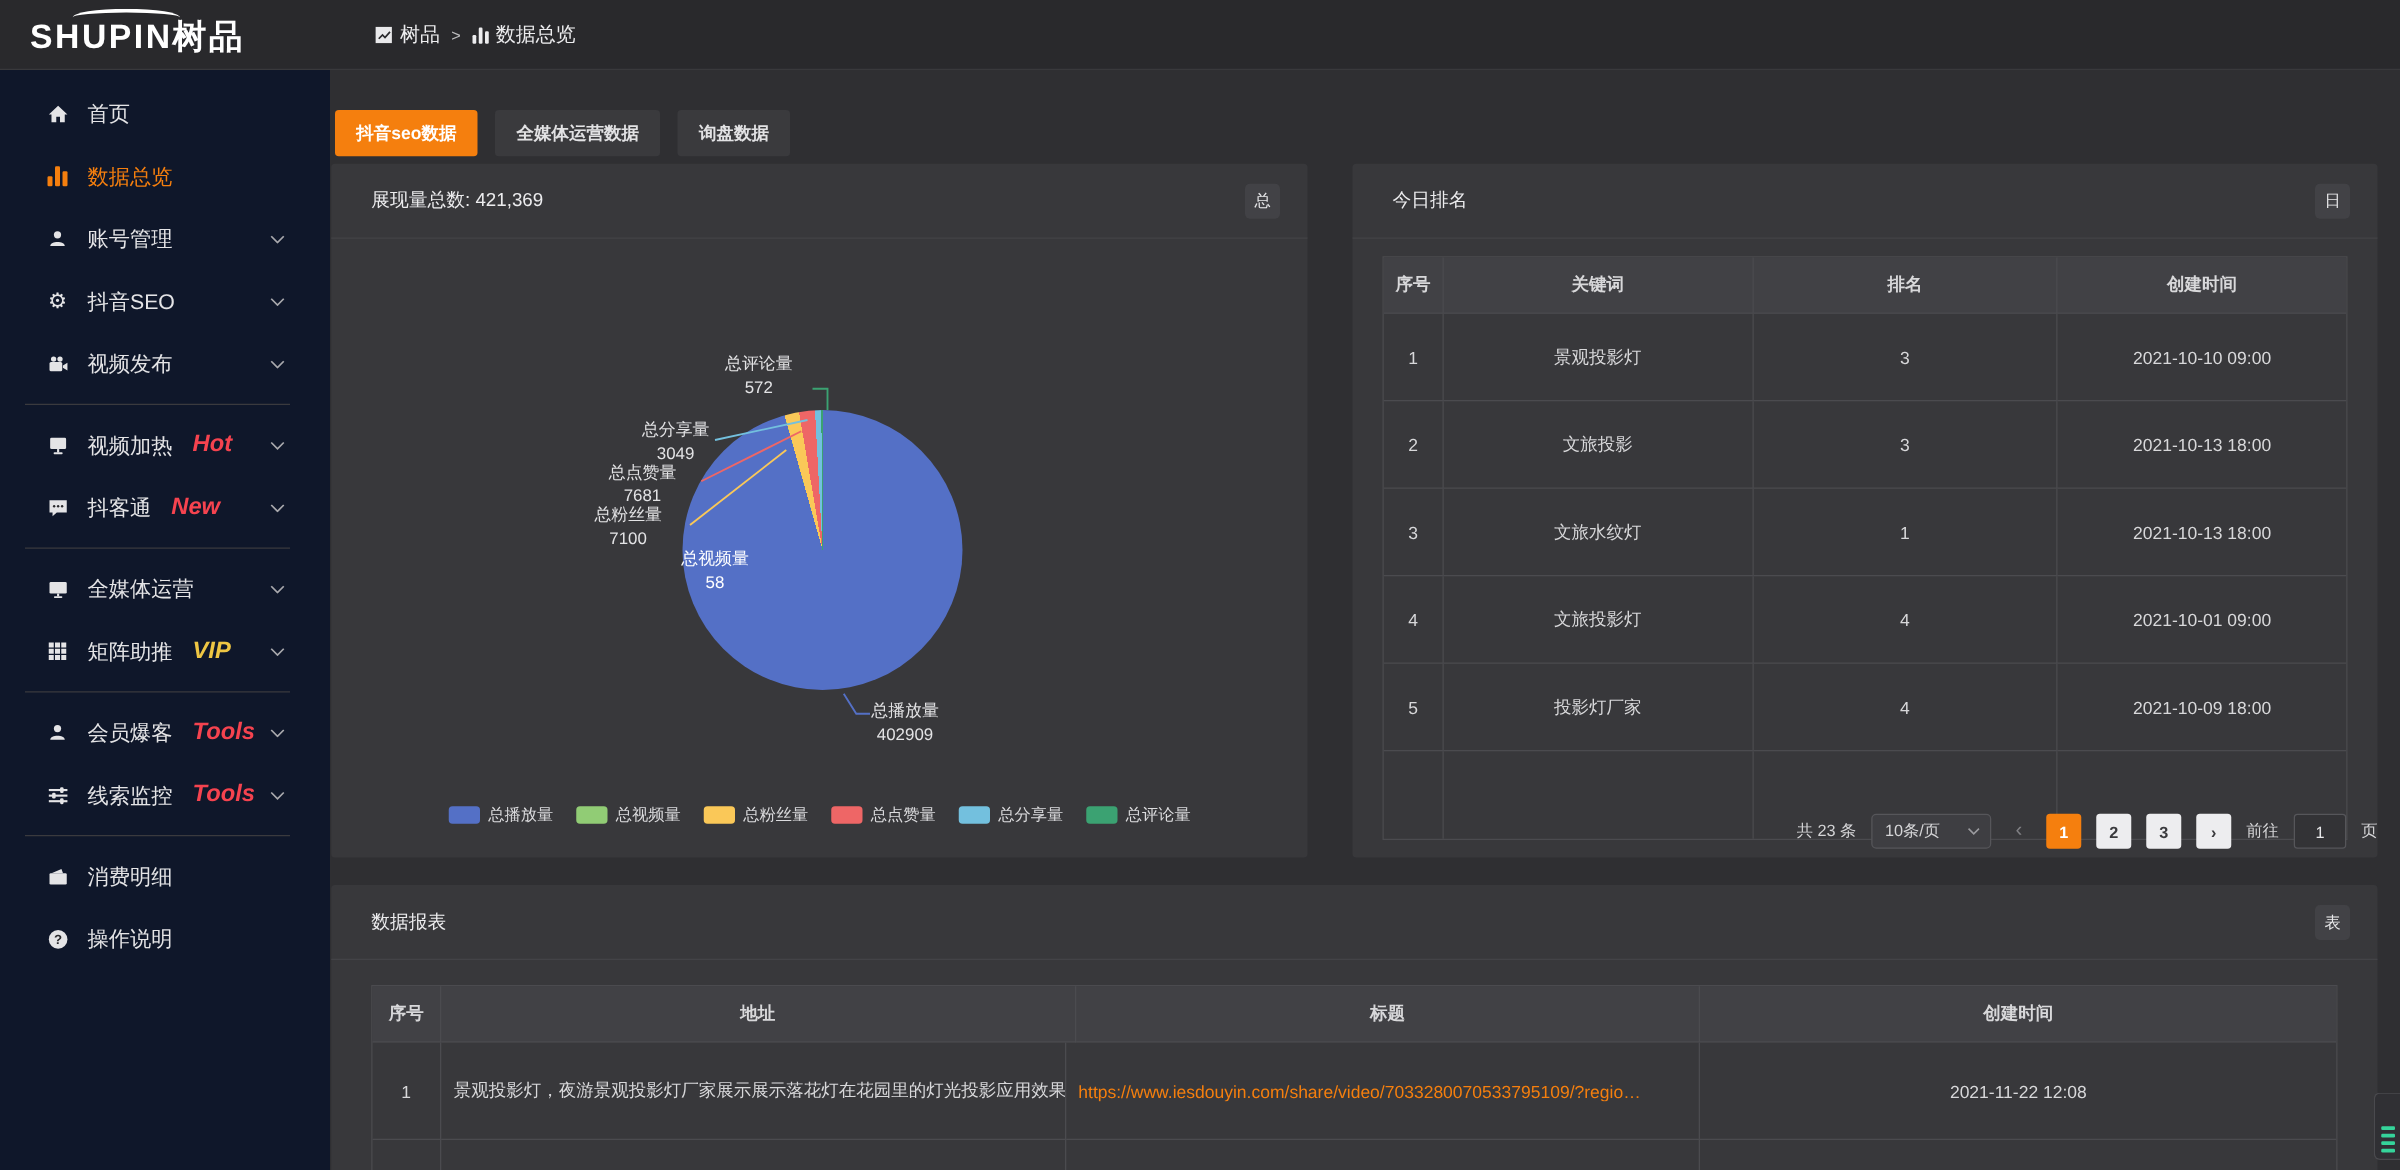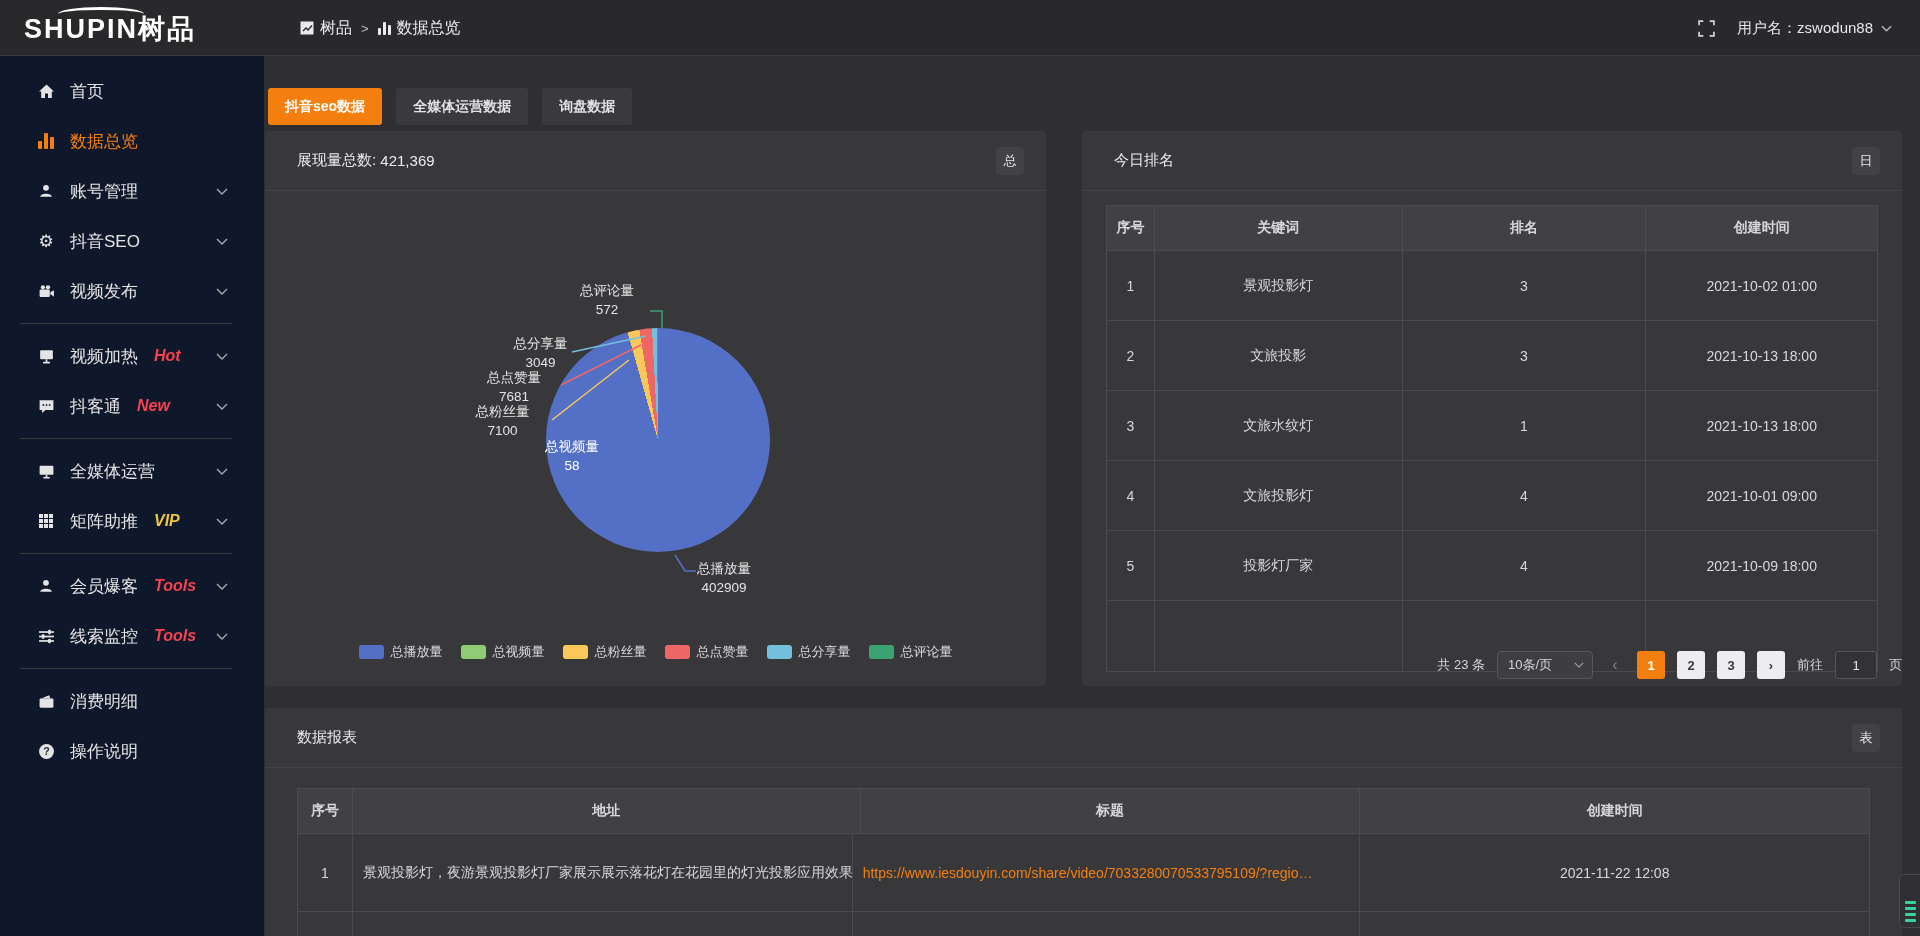--- a/index.html
+++ b/index.html
@@ -26,21 +26,21 @@
   
   .sidebar { position:absolute; left:0; top:56px; width:264px; height:880px; background:#0f172a; }
   .side-list { list-style:none; padding-top:10px; }
   .side-item { position:relative; height:50px; display:flex; align-items:center; padding-left:36px; color:#e4e4e6; font-size:17px; cursor:pointer; }
   .side-item .s-icon { width:20px; margin-right:14px; display:inline-flex; justify-content:center; color:#e4e4e6; font-size:17px; }
   .side-item.active { color:#f57f0e; }
   .side-item.active .s-icon { color:#f57f0e; }
   .bars-icon { display:inline-flex; align-items:flex-end; gap:2px; height:16px; }
   .bars-icon i { display:block; width:4px; background:currentColor; border-radius:1px; }
   .bars-icon i:nth-child(1){height:8px} .bars-icon i:nth-child(2){height:16px} .bars-icon i:nth-child(3){height:12px}
-  .badge { margin-left:16px; font-style:italic; font-weight:bold; font-size:16px; }
+  .badge { margin-left:16px; font-style:italic; font-weight:bold; font-size:19px; }
   .badge.red { color:#f5434f; }
   .badge.yellow { color:#eec643; }
   .side-chev { position:absolute; right:36px; color:#a9a9ad; }
   .side-div { border:none; border-top:1px solid #3a3a3e; margin:7px 32px 7px 20px; }
 
   
   .tabs { position:absolute; left:268px; top:88px; display:flex; gap:14px; }
   .tab { height:37px; padding:0 17px; display:flex; align-items:center; font-size:14px; font-weight:bold; color:#e2e2e4; background:#3a3a3d; border-radius:3px; cursor:pointer; }
   .tab.active { background:#f57f0e; color:#fff; }
 
@@ -117,33 +117,20 @@
       <span class="crumb-sep">&gt;</span>
       <span class="crumb">
         <span class="mini-bars">
             <i></i>
             <i></i>
             <i></i>
           </span>
         <span>数据总览</span>
       </span>
     </div>
-    <div class="top-right">
-      <span class="fs-icon">
-        <svg class="icon" width="17" height="17" viewBox="0 0 16 16" fill="none" stroke="#d5d5d7" stroke-width="1.6">
-            <path d="M1 5V1h4M11 1h4v4M15 11v4h-4M5 15H1v-4"></path>
-          </svg>
-      </span>
-      <span class="user-box">
-        <span>用户名：zswodun88</span>
-        <svg class="chev" width="11" height="7" viewBox="0 0 12 7">
-            <path d="M1 1l5 5 5-5" fill="none" stroke="currentColor" stroke-width="1.5"></path>
-          </svg>
-      </span>
-    </div>
   </div>
 
   <div class="sidebar">
     <ul class="side-list">
 
       <li class="side-item">
         <span class="s-icon">
           <svg class="icon" width="17" height="17" viewBox="0 0 16 16" fill="currentColor">
               <path d="M8 1.5L15 8h-2v6h-3.6V9.8H6.6V14H3V8H1z"></path>
             </svg>
@@ -414,21 +401,21 @@
         <div class="t-cell rc1">序号</div>
         <div class="t-cell rc2">关键词</div>
         <div class="t-cell rc3">排名</div>
         <div class="t-cell rc4">创建时间</div>
       </div>
 
         <div class="t-row">
           <div class="t-cell rc1">1</div>
           <div class="t-cell rc2">景观投影灯</div>
           <div class="t-cell rc3">3</div>
-          <div class="t-cell rc4">2021-10-02 01:00</div>
+          <div class="t-cell rc4">2021-10-10 09:00</div>
         </div>
 
         <div class="t-row">
           <div class="t-cell rc1">2</div>
           <div class="t-cell rc2">文旅投影</div>
           <div class="t-cell rc3">3</div>
           <div class="t-cell rc4">2021-10-13 18:00</div>
         </div>
 
         <div class="t-row">

